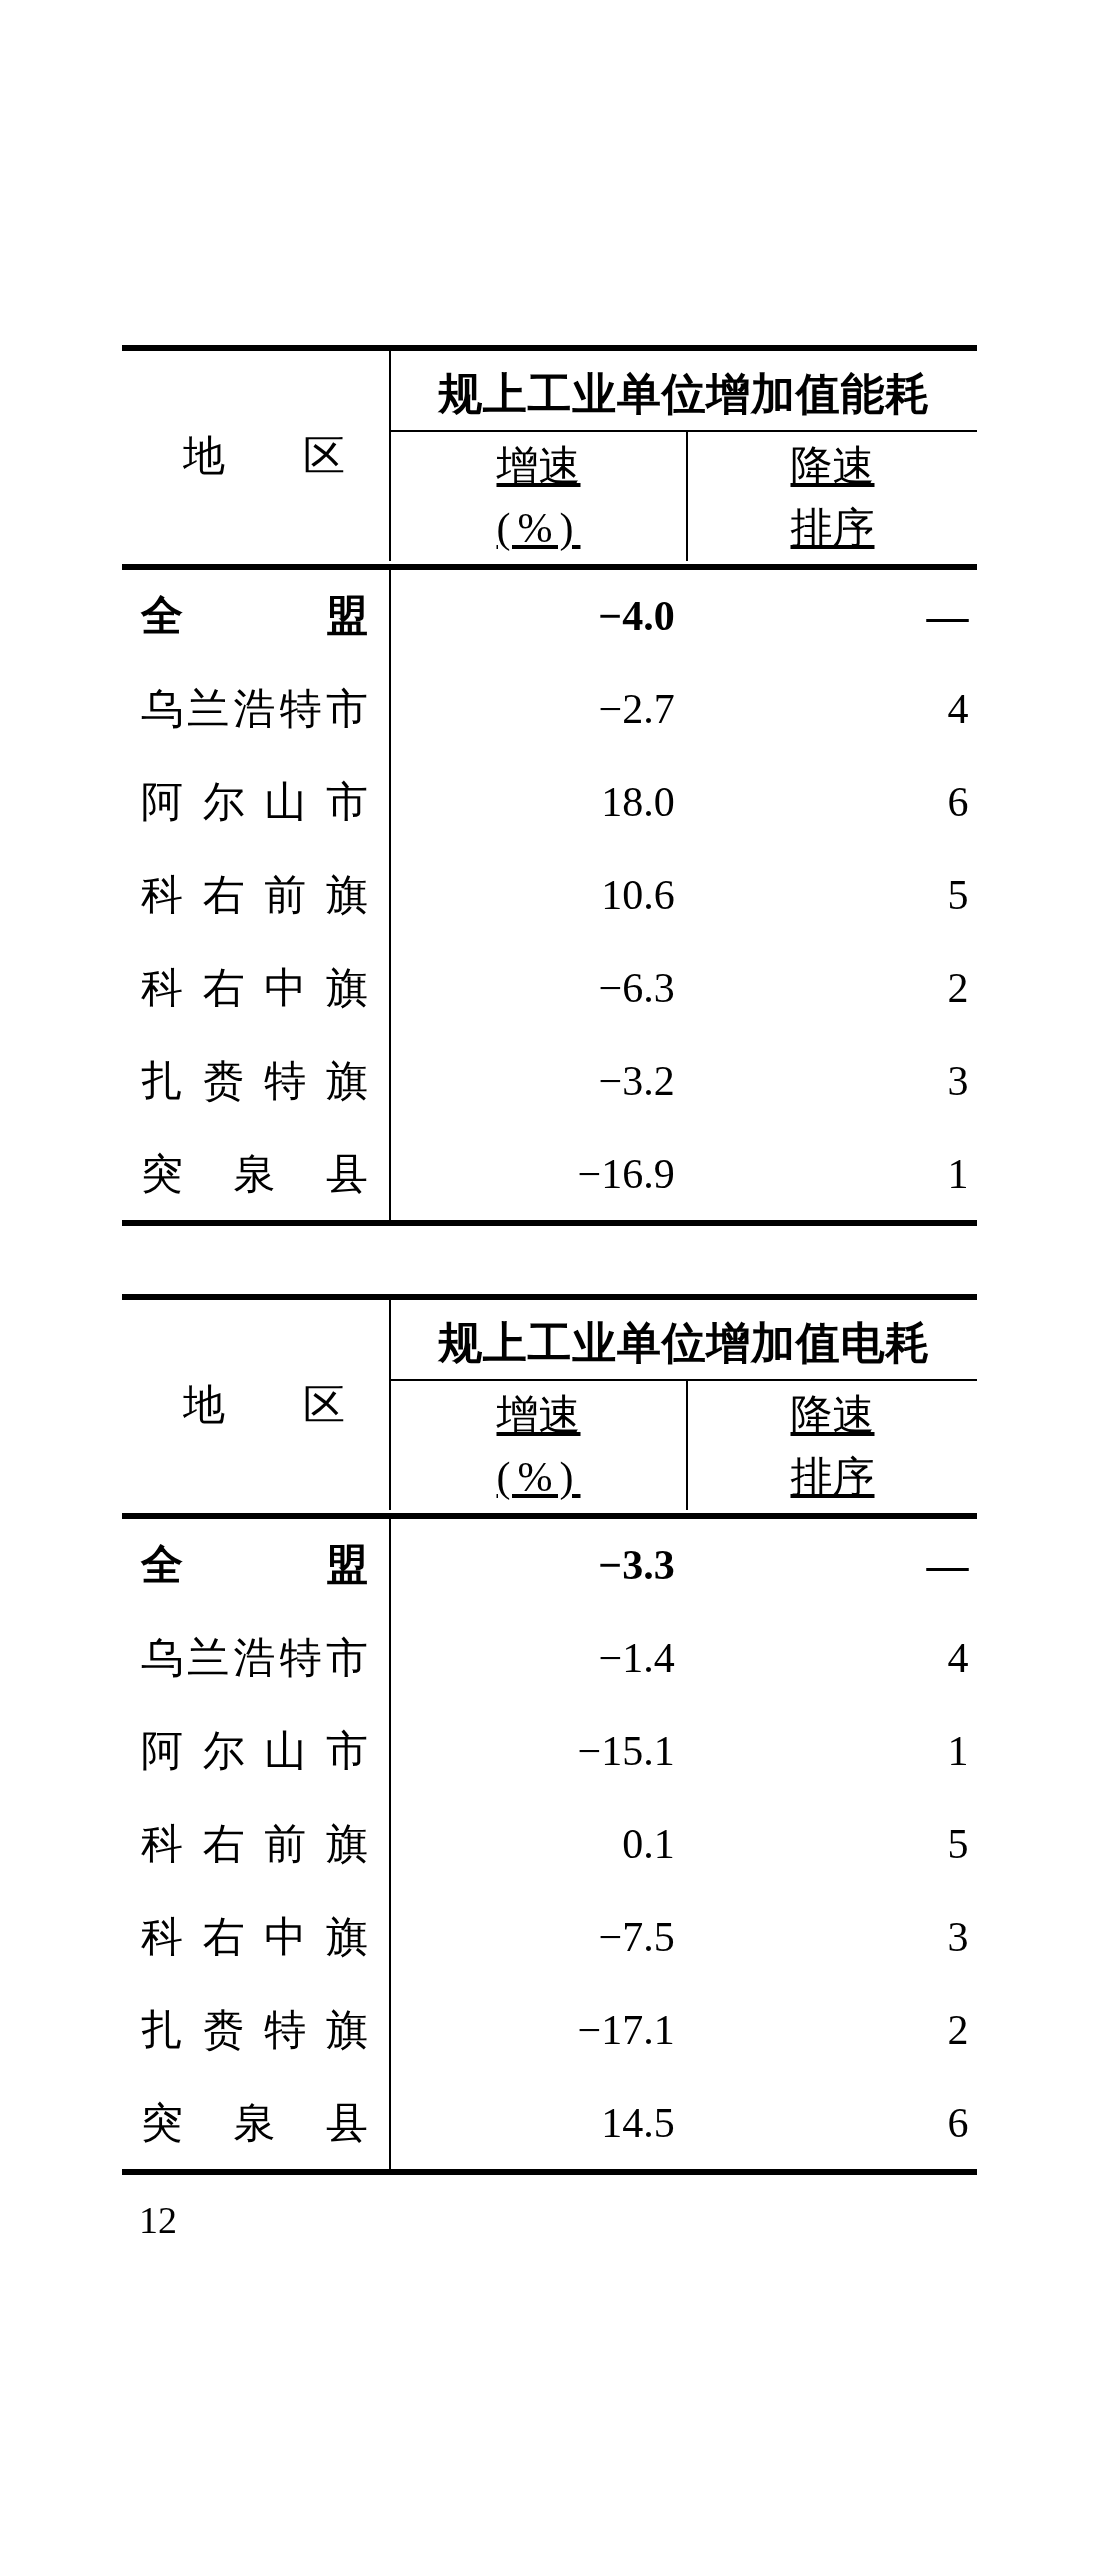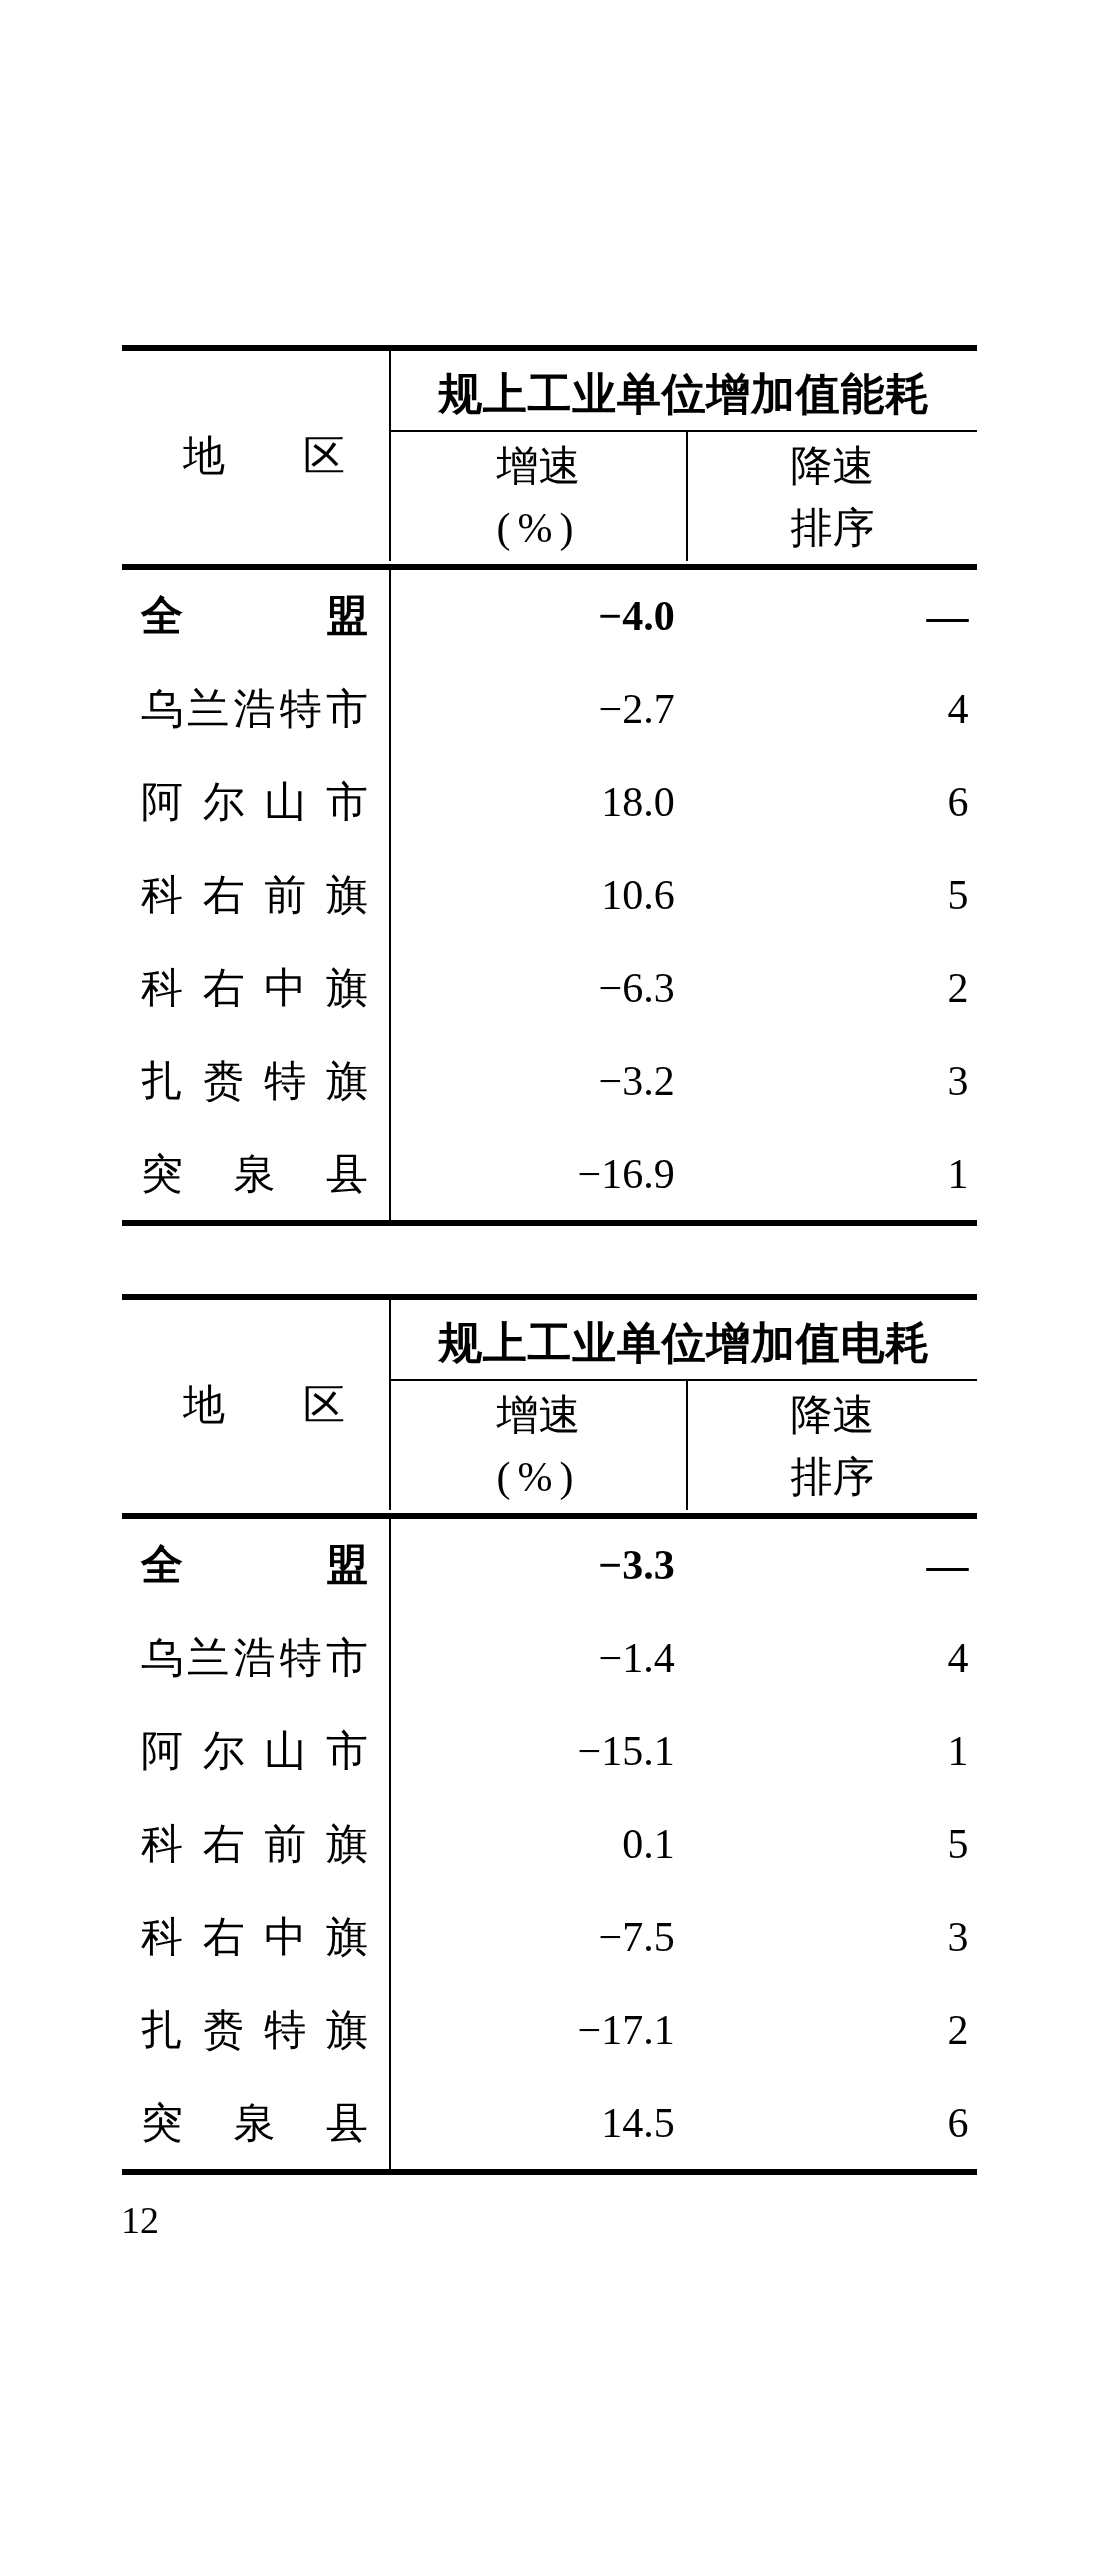--- a/index.html
+++ b/index.html
@@ -58,20 +58,21 @@
     margin-top: 8px;
   }
   .sub-head {
     display: flex;
     flex-direction: column;
     align-items: center;
     justify-content: center;
     font-size: 42px;
     line-height: 62px;
     box-sizing: border-box;
+    text-decoration: underline;
   }
   .sub-head.col2 { grid-row: 2; grid-column: 2; }
   .sub-head.col3 { grid-row: 2; grid-column: 3; border-left: 2.8px solid #000; }
   .pct-line { letter-spacing: 7px; }
 
   
   .tbody {
     display: grid;
     grid-template-rows: repeat(7, 1fr);
     height: 650px;
@@ -103,21 +104,21 @@
     align-items: center;
     justify-content: flex-end;
     padding-right: 8.5px;
     font-size: 42px;
     box-sizing: border-box;
   }
 
   
   .page-number {
     position: absolute;
-    left: 121px;
+    left: 139px;
     top: 2198px;
     font-size: 38px;
   }
 </style>
 </head>
 <body>
 
 <div class="page">
 
   <div class="stat-table t1">

